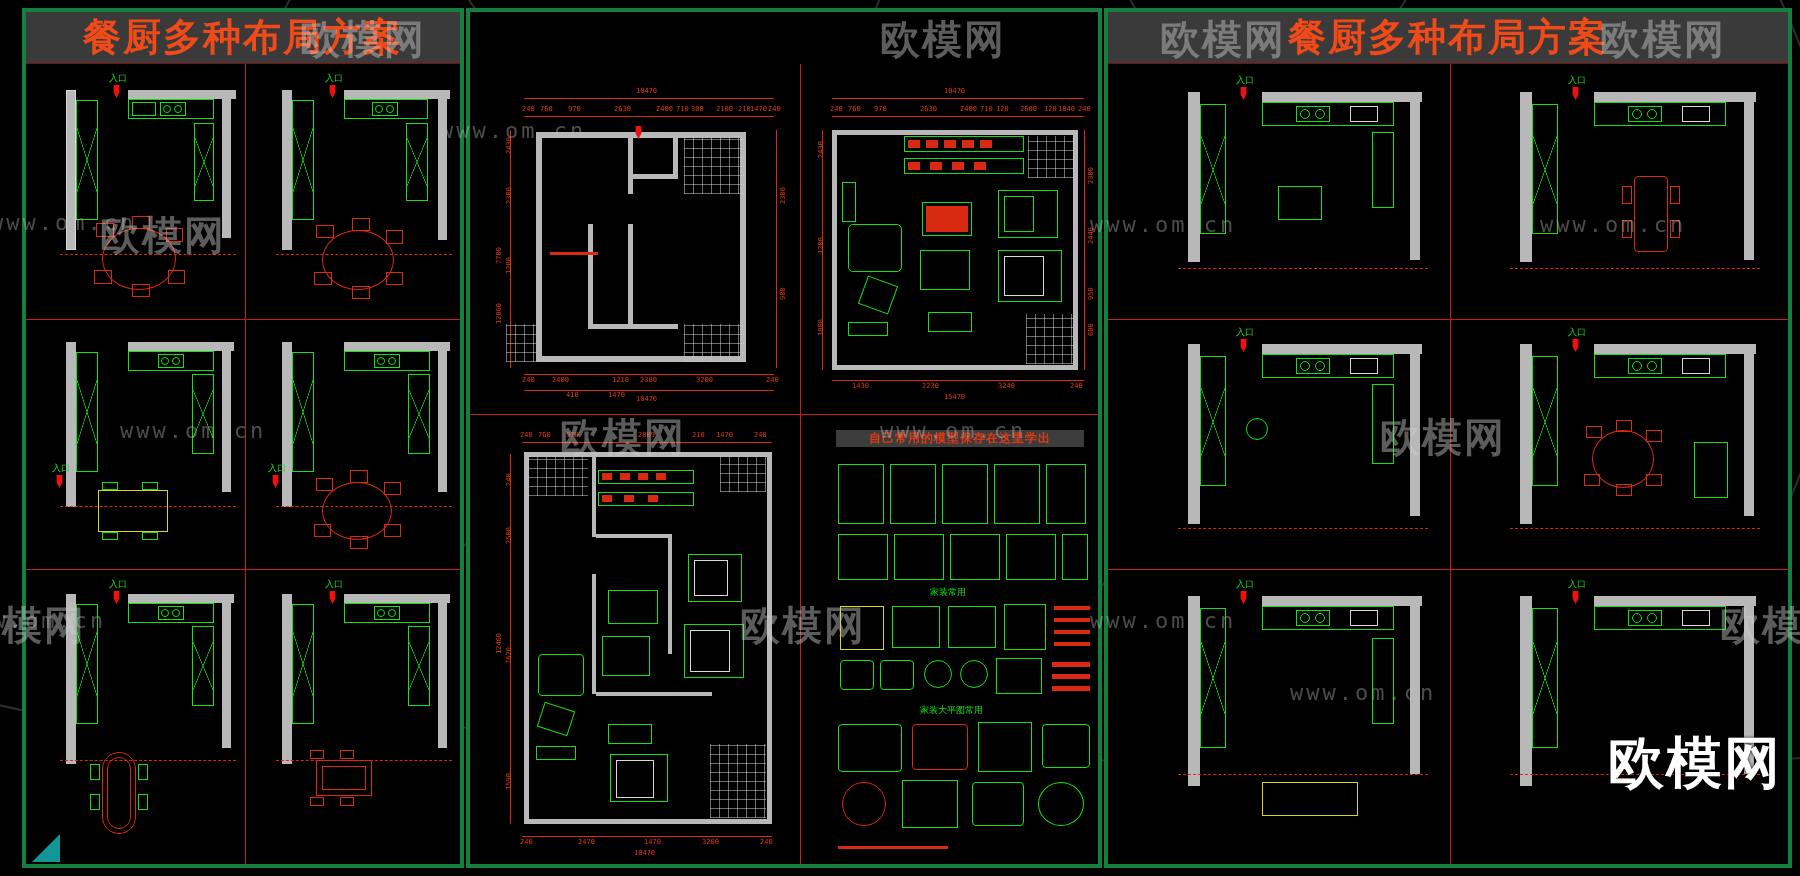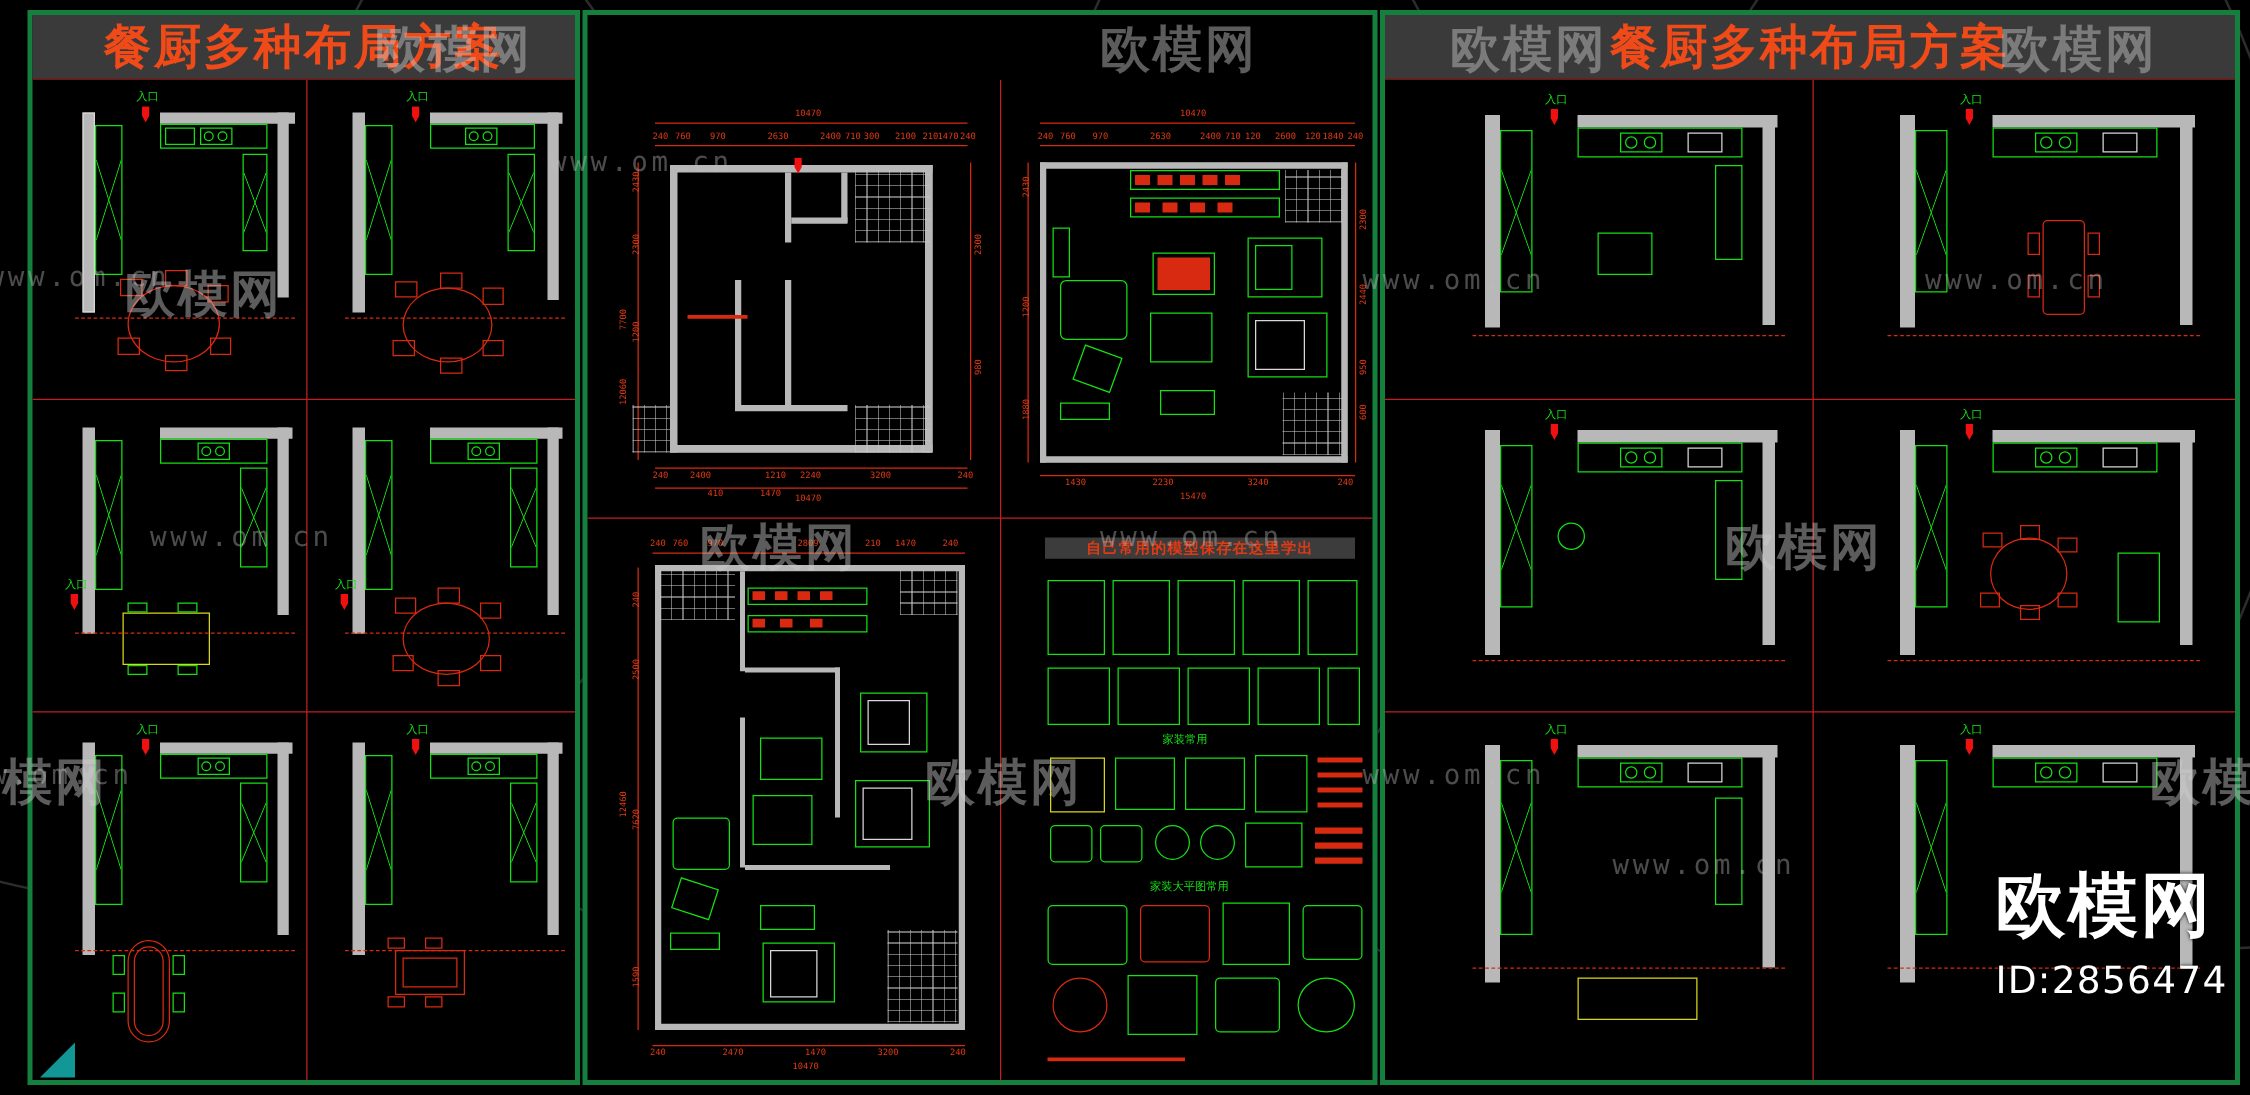--- a/index.html
+++ b/index.html
@@ -328,21 +328,21 @@
         <div class="hatch" style="left:196px;top:250px;width:60px;height:38px;"></div>
         <div class="hatch" style="left:18px;top:250px;width:30px;height:38px;"></div>
 
         <div class="r" style="left:62px;top:178px;width:48px;height:3px;"></div>
         <div class="entry-marker" style="left:146px;top:52px;"></div>
 
         <div class="r" style="left:36px;top:300px;width:250px;height:1px;"></div>
         <div class="dimtxt" style="left:34px;top:303px;">240</div>
         <div class="dimtxt" style="left:64px;top:303px;">2400</div>
         <div class="dimtxt" style="left:124px;top:303px;">1210</div>
-        <div class="dimtxt" style="left:152px;top:303px;">2240</div>
+        <div class="dimtxt" style="left:152px;top:303px;">2380</div>
         <div class="dimtxt" style="left:208px;top:303px;">3200</div>
         <div class="dimtxt" style="left:278px;top:303px;">240</div>
         <div class="r" style="left:36px;top:316px;width:250px;height:1px;"></div>
         <div class="dimtxt" style="left:78px;top:318px;">410</div>
         <div class="dimtxt" style="left:120px;top:318px;">1470</div>
         <div class="dimtxt" style="left:148px;top:322px;">10470</div>
       </div>
 
       <div class="mod" style="left:342px;top:10px;width:290px;height:330px;">
         <div class="r" style="left:20px;top:24px;width:252px;height:1px;"></div>
@@ -672,16 +672,15 @@
   <div class="wm-logo" style="left:560px;top:410px;">欧模网</div>
   <div class="wm-logo" style="left:-40px;top:598px;">欧模网</div>
   <div class="wm-logo" style="left:740px;top:598px;">欧模网</div>
   <div class="wm-logo" style="left:1380px;top:410px;">欧模网</div>
   <div class="wm-logo" style="left:1720px;top:598px;">欧模网</div>
   <div class="wm-logo" style="left:100px;top:208px;">欧模网</div>
   <div class="wm-logo" style="left:1600px;top:12px;">欧模网</div>
 
   <div class="brand">
     <div class="brand-name">欧模网</div>
-    <div class="brand-id">ID:2856474</div>
   </div>
 
 </div>
 
 </body></html>

